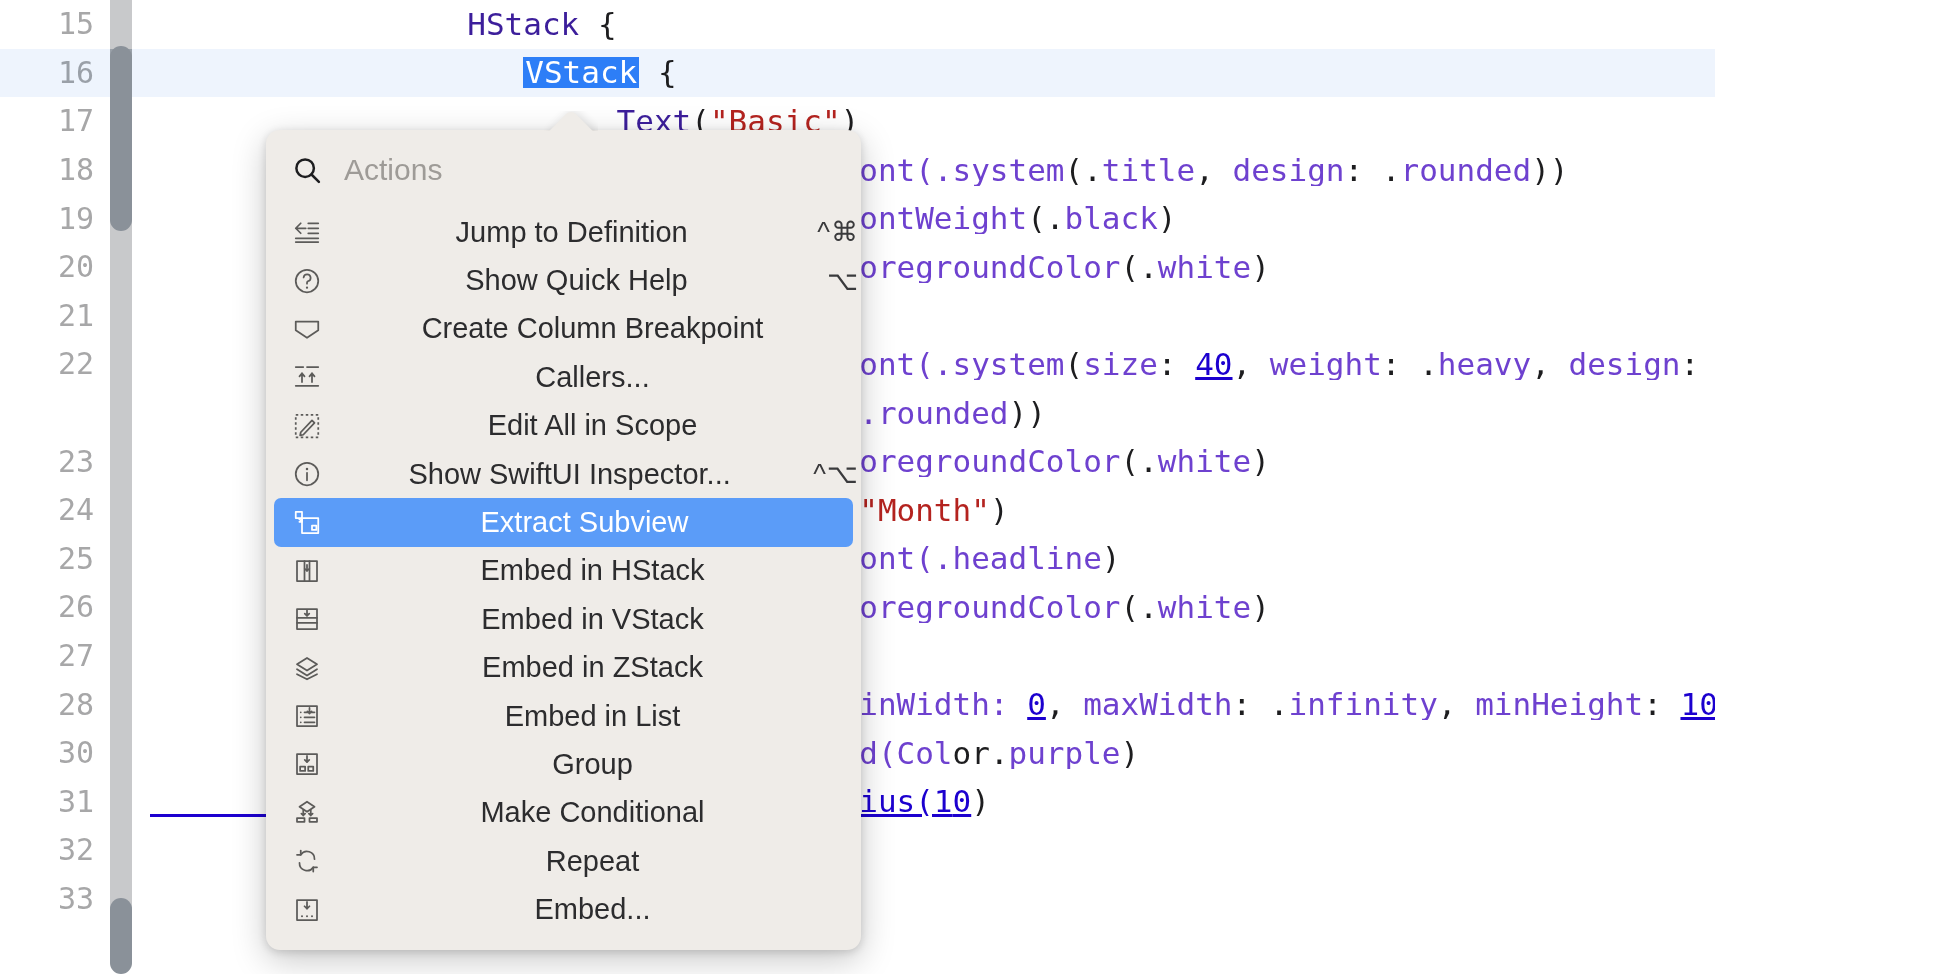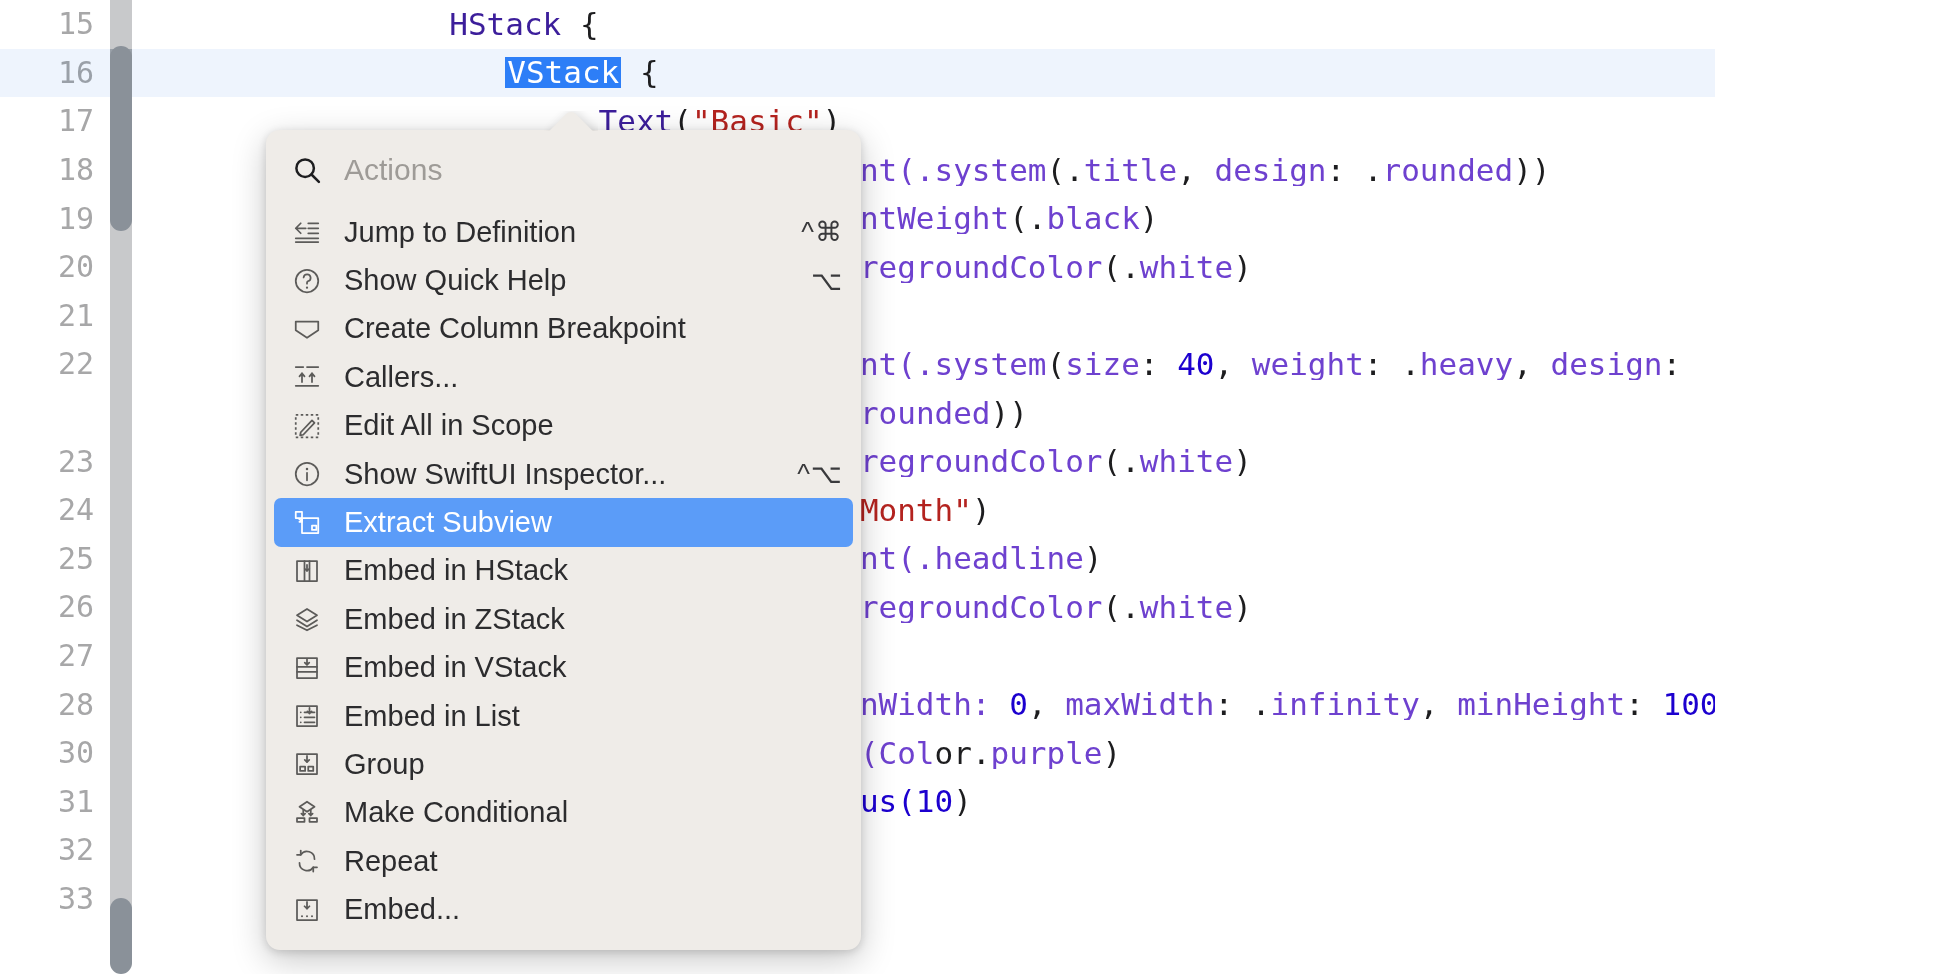--- a/index.html
+++ b/index.html
@@ -56,29 +56,29 @@
   }
   .code-line.current .gutter-strip { background: #9aa1a9; }
 
   .code-text {
     flex: 1 1 auto;
     white-space: pre;
     font-family: "DejaVu Sans Mono", monospace;
     font-size: 31px;
     line-height: 1;
     color: #1d1d1f;
-    padding-left: 0px;
+    padding-left: 18px;
     overflow: hidden;
   }
 
   
   .t-kw   { color: #3c1e9b; }
   .t-mem  { color: #6e41cf; }
   .t-str  { color: #b4231f; }
-  .t-num  { color: #1c00cf; }
+  .t-num  { color: #1c00cf; text-decoration: underline; }
   .t-plain{ color: #1d1d1f; }
 
   .sel-blue {
     background: #2d7ef7;
     color: #ffffff;
     border-radius: 5px;
     padding: 2px 2px;
     margin: -2px 0;
   }
   .sel-soft {
@@ -153,22 +153,23 @@
     font-family: "Liberation Sans", sans-serif;
     font-size: 30px;
     color: #2c2c2e;
   }
   .search-input::placeholder { color: #9e9b97; }
 
   .menu-item {
     display: flex;
     align-items: center;
     height: 48.4px;
-    padding: 0 18px 0 24px;
+    padding: 0 2px 0 24px;
     cursor: default;
+    text-align: center;
   }
   .menu-item.selected {
     background: #5b9cf8;
     border-radius: 7px;
     margin: 0 8px;
     padding-left: 16px;
     padding-right: 10px;
   }
   .mi-icon {
     width: 34px;
@@ -398,37 +399,37 @@
               <path stroke="currentColor" fill="none" stroke-width="1.4" stroke-linecap="round" stroke-linejoin="round" d="M10 4 V20 M14 4 V20"></path>
               <path stroke="currentColor" fill="none" stroke-width="1.4" stroke-linecap="round" stroke-linejoin="round" d="M12 7 V12 M12 12 L10.2 10.2 M12 12 L13.8 10.2"></path>
             </svg>
           </span>
           <span class="mi-label">Embed in HStack</span>
           <span class="mi-shortcut"></span>
         </div>
         <div class="menu-item">
           <span class="mi-icon">
             <svg width="30" height="30" viewBox="0 0 24 24">
+              <rect stroke="currentColor" fill="none" stroke-width="1.4" stroke-linecap="round" stroke-linejoin="round" x="4" y="4" width="16" height="16"></rect>
+              <path stroke="currentColor" fill="none" stroke-width="1.4" stroke-linecap="round" stroke-linejoin="round" d="M4 11 H20 M4 15 H20"></path>
+              <path stroke="currentColor" fill="none" stroke-width="1.4" stroke-linecap="round" stroke-linejoin="round" d="M12 5 V9.5 M12 9.5 L10.2 7.7 M12 9.5 L13.8 7.7"></path>
+            </svg>
+          </span>
+          <span class="mi-label">Embed in VStack</span>
+          <span class="mi-shortcut"></span>
+        </div>
+        <div class="menu-item">
+          <span class="mi-icon">
+            <svg width="30" height="30" viewBox="0 0 24 24">
               <path stroke="currentColor" fill="none" stroke-width="1.4" stroke-linecap="round" stroke-linejoin="round" d="M12 4 L20 9 L12 14 L4 9 Z"></path>
               <path stroke="currentColor" fill="none" stroke-width="1.4" stroke-linecap="round" stroke-linejoin="round" d="M4 13 L12 18 L20 13"></path>
               <path stroke="currentColor" fill="none" stroke-width="1.4" stroke-linecap="round" stroke-linejoin="round" d="M4 17 L12 21 L20 17"></path>
             </svg>
           </span>
           <span class="mi-label">Embed in ZStack</span>
-          <span class="mi-shortcut"></span>
-        </div>
-        <div class="menu-item">
-          <span class="mi-icon">
-            <svg width="30" height="30" viewBox="0 0 24 24">
-              <rect stroke="currentColor" fill="none" stroke-width="1.4" stroke-linecap="round" stroke-linejoin="round" x="4" y="4" width="16" height="16"></rect>
-              <path stroke="currentColor" fill="none" stroke-width="1.4" stroke-linecap="round" stroke-linejoin="round" d="M4 11 H20 M4 15 H20"></path>
-              <path stroke="currentColor" fill="none" stroke-width="1.4" stroke-linecap="round" stroke-linejoin="round" d="M12 5 V9.5 M12 9.5 L10.2 7.7 M12 9.5 L13.8 7.7"></path>
-            </svg>
-          </span>
-          <span class="mi-label">Embed in VStack</span>
           <span class="mi-shortcut"></span>
         </div>
         <div class="menu-item">
           <span class="mi-icon">
             <svg width="30" height="30" viewBox="0 0 24 24">
               <rect stroke="currentColor" fill="none" stroke-width="1.4" stroke-linecap="round" stroke-linejoin="round" x="4" y="4" width="16" height="16"></rect>
               <path stroke="currentColor" fill="none" stroke-width="1.4" stroke-linecap="round" stroke-linejoin="round" d="M7 9 H7.01 M7 13 H7.01 M7 17 H7.01"></path>
               <path stroke="currentColor" fill="none" stroke-width="1.4" stroke-linecap="round" stroke-linejoin="round" d="M10 9 H18 M10 13 H18 M10 17 H18"></path>
               <path stroke="currentColor" fill="none" stroke-width="1.4" stroke-linecap="round" stroke-linejoin="round" d="M14 5.5 V10 M14 10 L12.3 8.3 M14 10 L15.7 8.3"></path>
             </svg>

